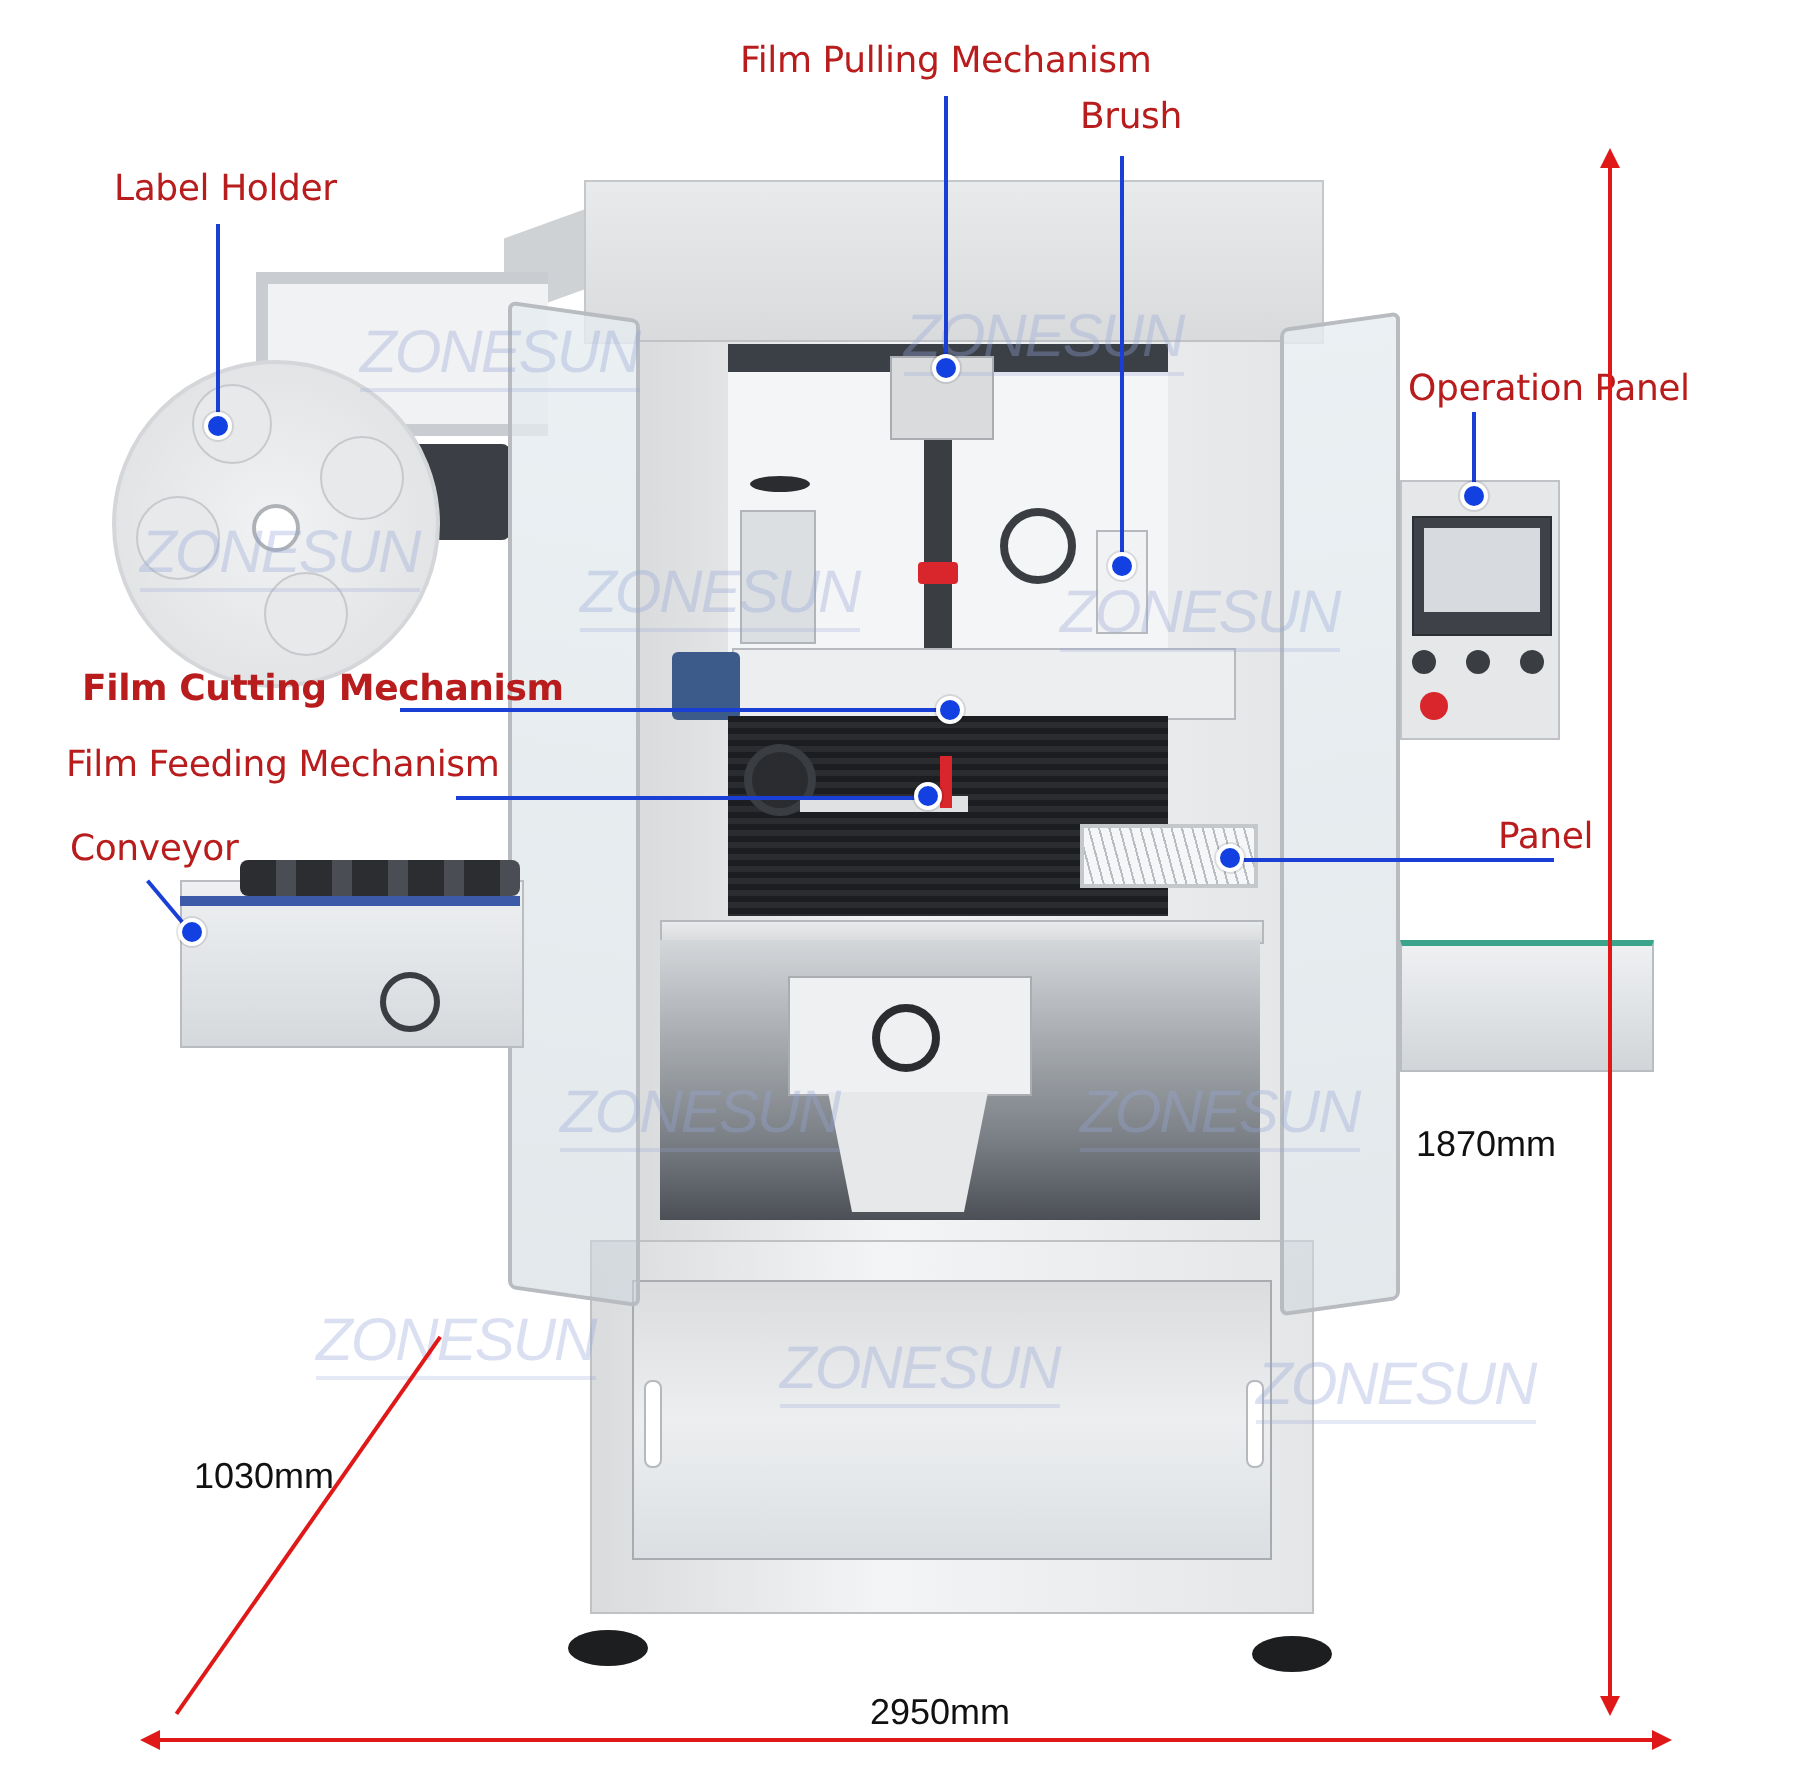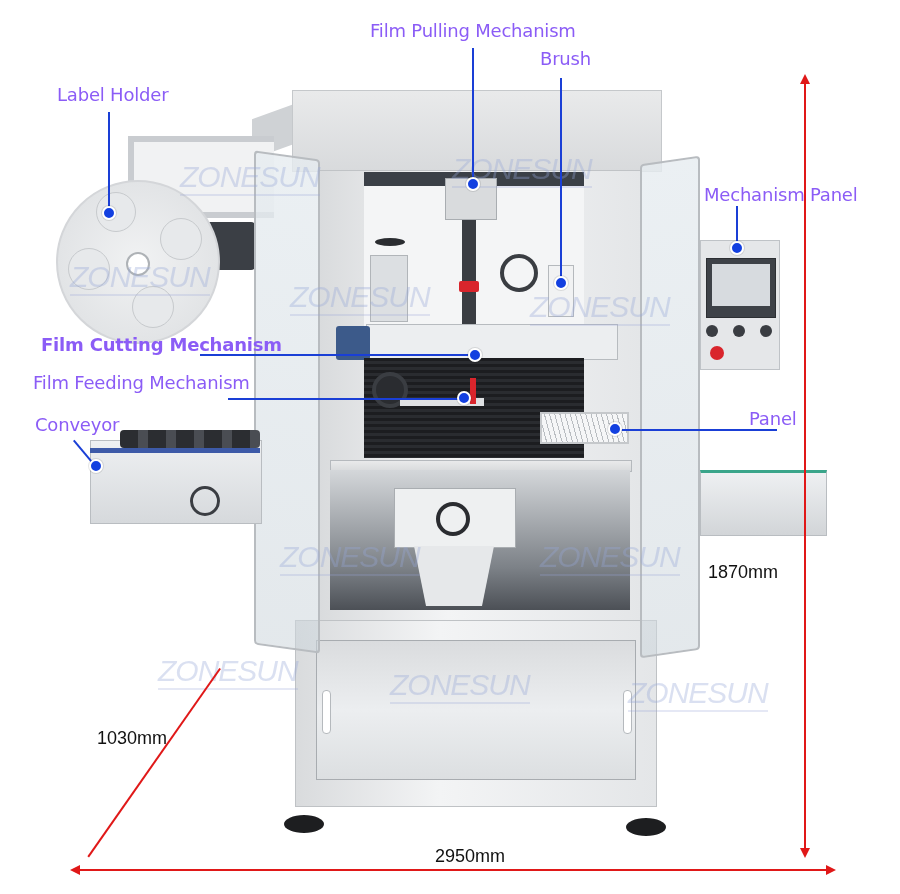--- a/index.html
+++ b/index.html
@@ -1,18 +1,18 @@
 <!DOCTYPE html>
 <html><head>
 <meta charset="utf-8">
 <style>
   html,body{margin:0;padding:0;background:#ffffff;}
   body{width:900px;height:894px;position:relative;overflow:hidden;font-family:"DejaVu Sans","Liberation Sans",sans-serif;}
   .abs{position:absolute;}
-  .label{position:absolute;font-size:18px;color:#8b5cf6;white-space:nowrap;letter-spacing:-0.2px;}
+  .label{position:absolute;font-size:18px;color:#b91c1c;white-space:nowrap;letter-spacing:-0.2px;}
   .dim{position:absolute;font-size:18px;color:#111;white-space:nowrap;font-family:"Liberation Sans",sans-serif;}
   .lead{position:absolute;background:#1a3fd6;}
   .dot{position:absolute;width:10px;height:10px;border-radius:50%;background:#1340e0;border:2px solid #fff;box-shadow:0 0 0 1px rgba(0,0,0,0.1);}
   .redline{position:absolute;background:#e01818;}
   .watermark{position:absolute;font-size:30px;font-style:italic;color:rgba(150,165,215,0.35);letter-spacing:-1px;font-family:"Liberation Sans",sans-serif;border-bottom:2px solid rgba(150,165,215,0.25);}
   
   .steel{background:linear-gradient(90deg,#d9dbdd,#f3f4f5 40%,#e4e6e8);}
   .steel-v{background:linear-gradient(180deg,#e9eaeb,#d8dadc);}
   .dark{background:#2a2c30;}
   .glass{background:linear-gradient(180deg,rgba(230,236,240,0.8),rgba(205,214,220,0.55));border:2px solid #b8bcc0;}
@@ -111,21 +111,21 @@
 <div class="dot" style="left:466px;top:177px;"></div>
 
 <div class="label" style="left:540px;top:48px;">Brush</div>
 <div class="lead" style="left:560px;top:78px;width:2px;height:200px;"></div>
 <div class="dot" style="left:554px;top:276px;"></div>
 
 <div class="label" style="left:57px;top:84px;">Label Holder</div>
 <div class="lead" style="left:108px;top:112px;width:2px;height:98px;"></div>
 <div class="dot" style="left:102px;top:206px;"></div>
 
-<div class="label" style="left:704px;top:184px;">Mechanism Panel</div>
+<div class="label" style="left:704px;top:184px;">Operation Panel</div>
 <div class="lead" style="left:736px;top:206px;width:2px;height:40px;"></div>
 <div class="dot" style="left:730px;top:241px;"></div>
 
 <div class="label" style="left:41px;top:334px;font-weight:bold;">Film Cutting Mechanism</div>
 <div class="lead" style="left:200px;top:354px;width:272px;height:2px;"></div>
 <div class="dot" style="left:468px;top:348px;"></div>
 
 <div class="label" style="left:33px;top:372px;">Film Feeding Mechanism</div>
 <div class="lead" style="left:228px;top:398px;width:236px;height:2px;"></div>
 <div class="dot" style="left:457px;top:391px;"></div>

